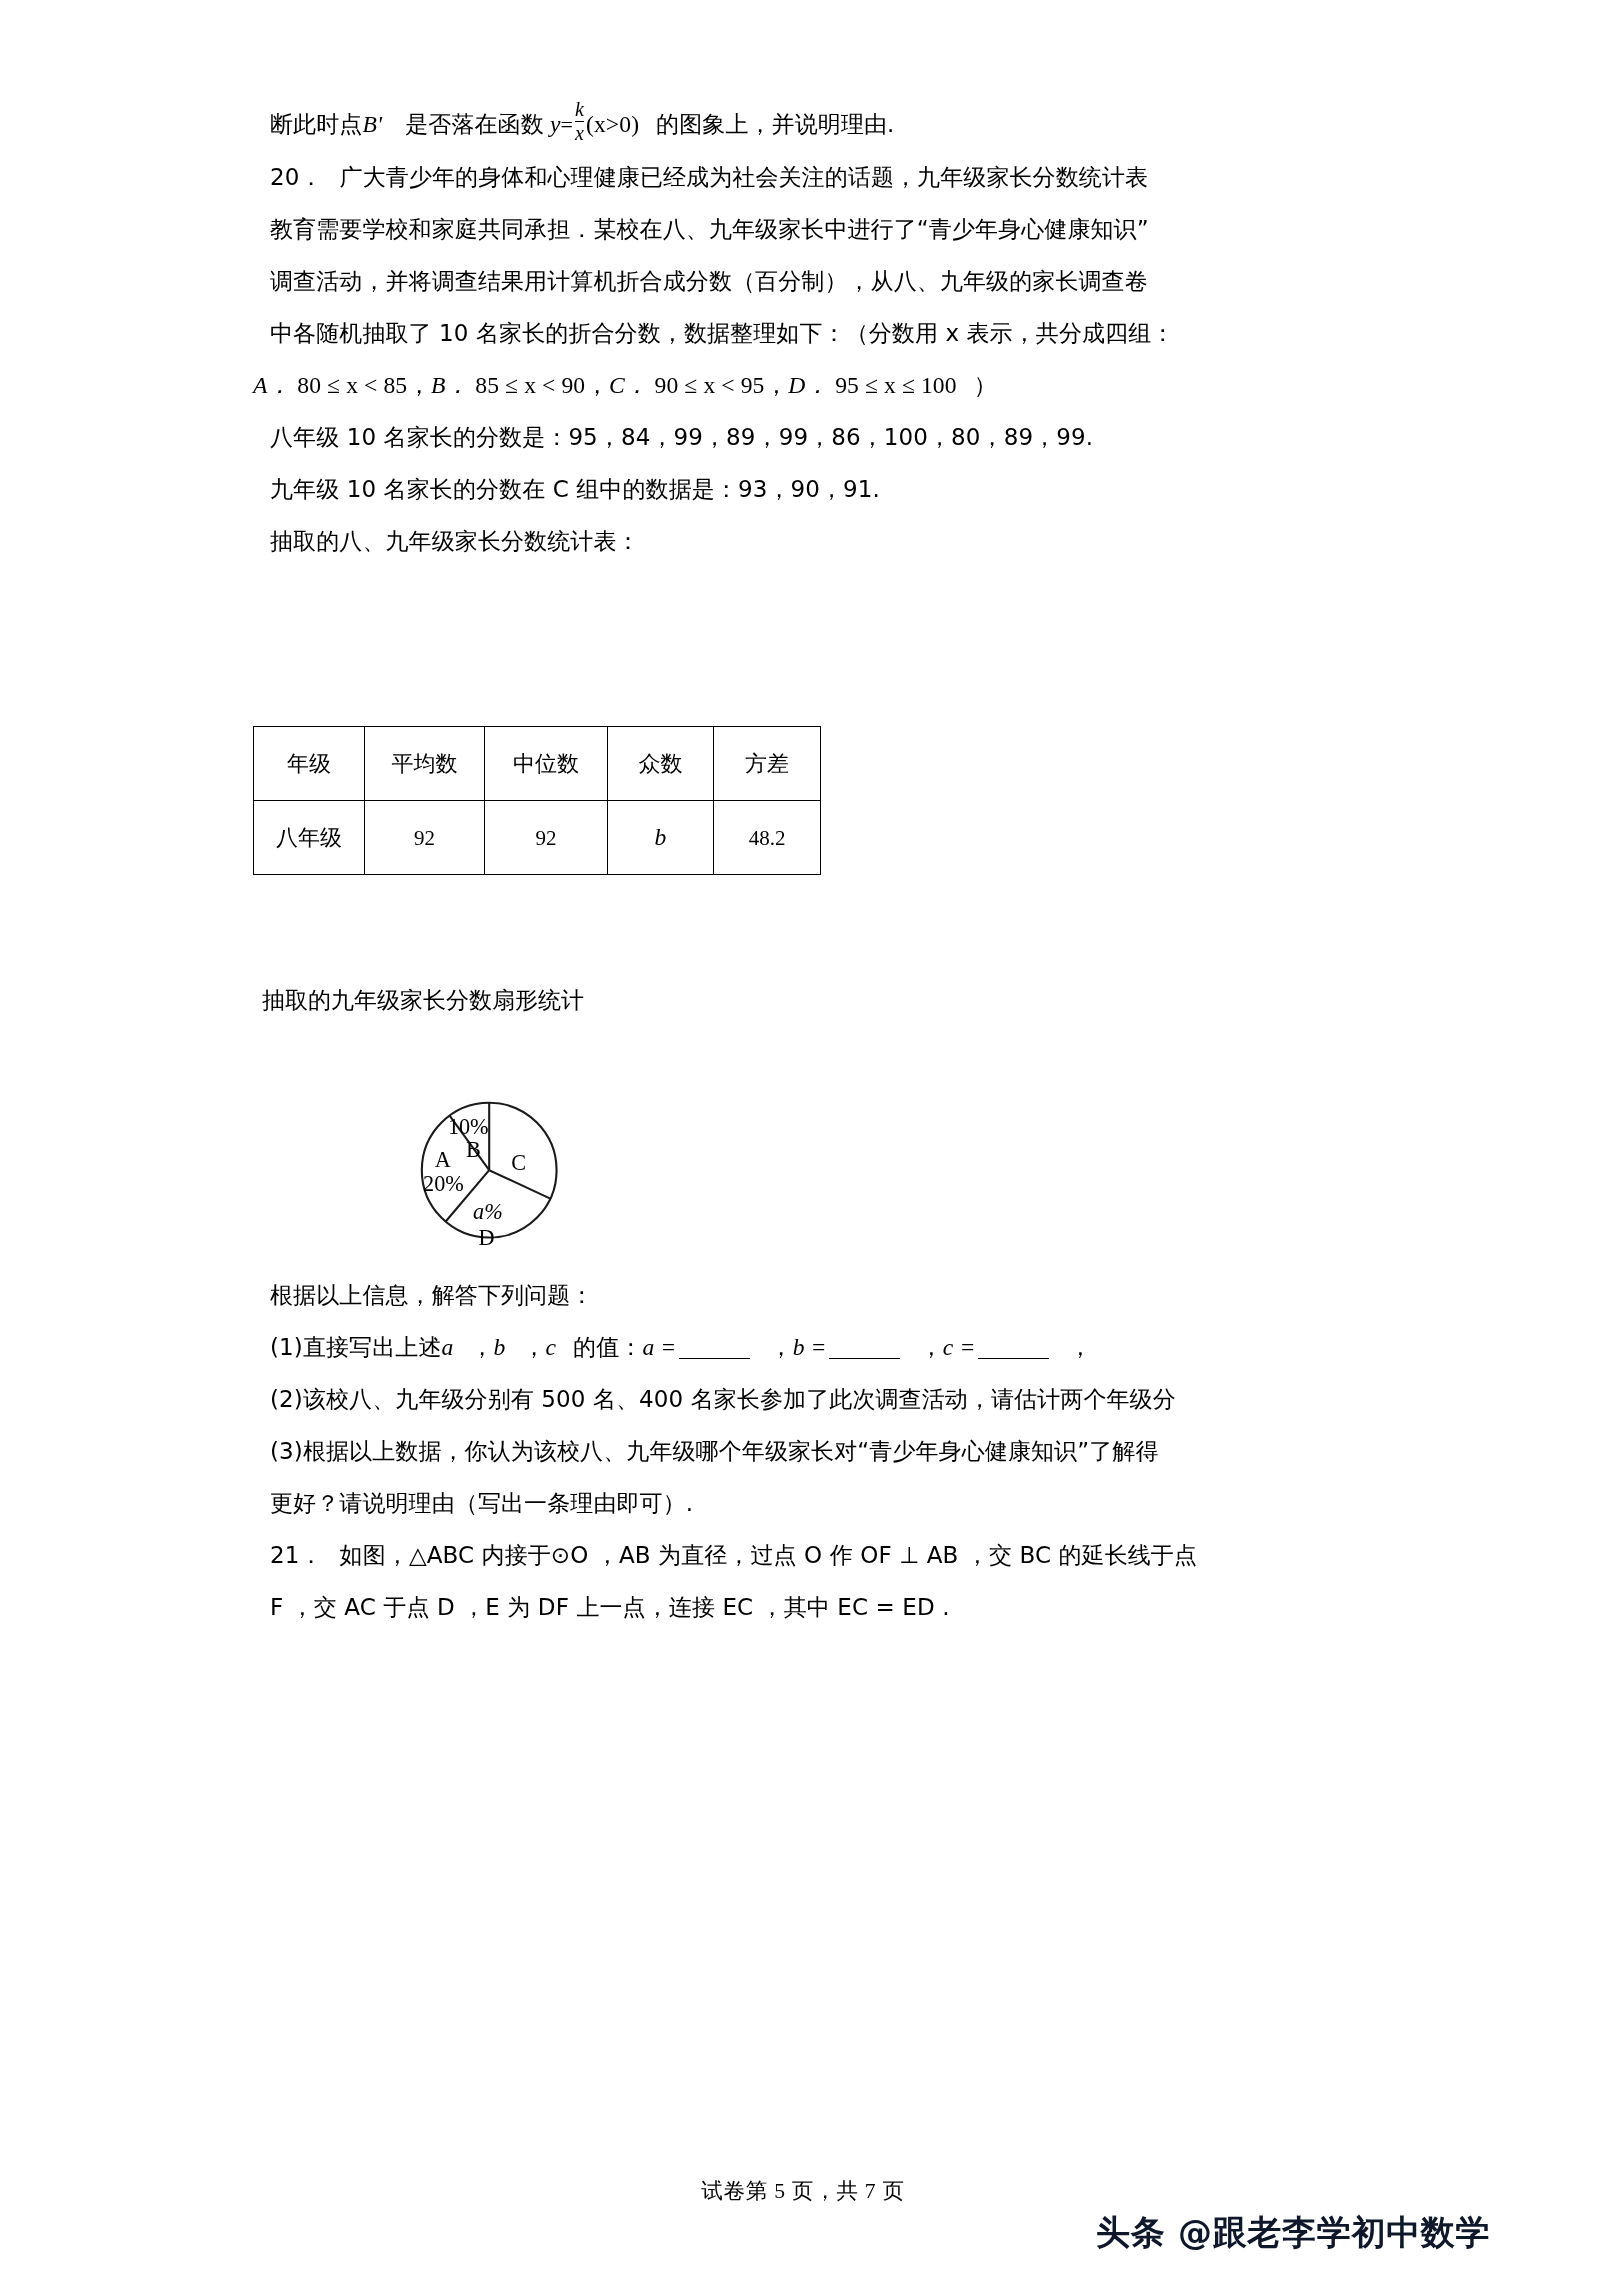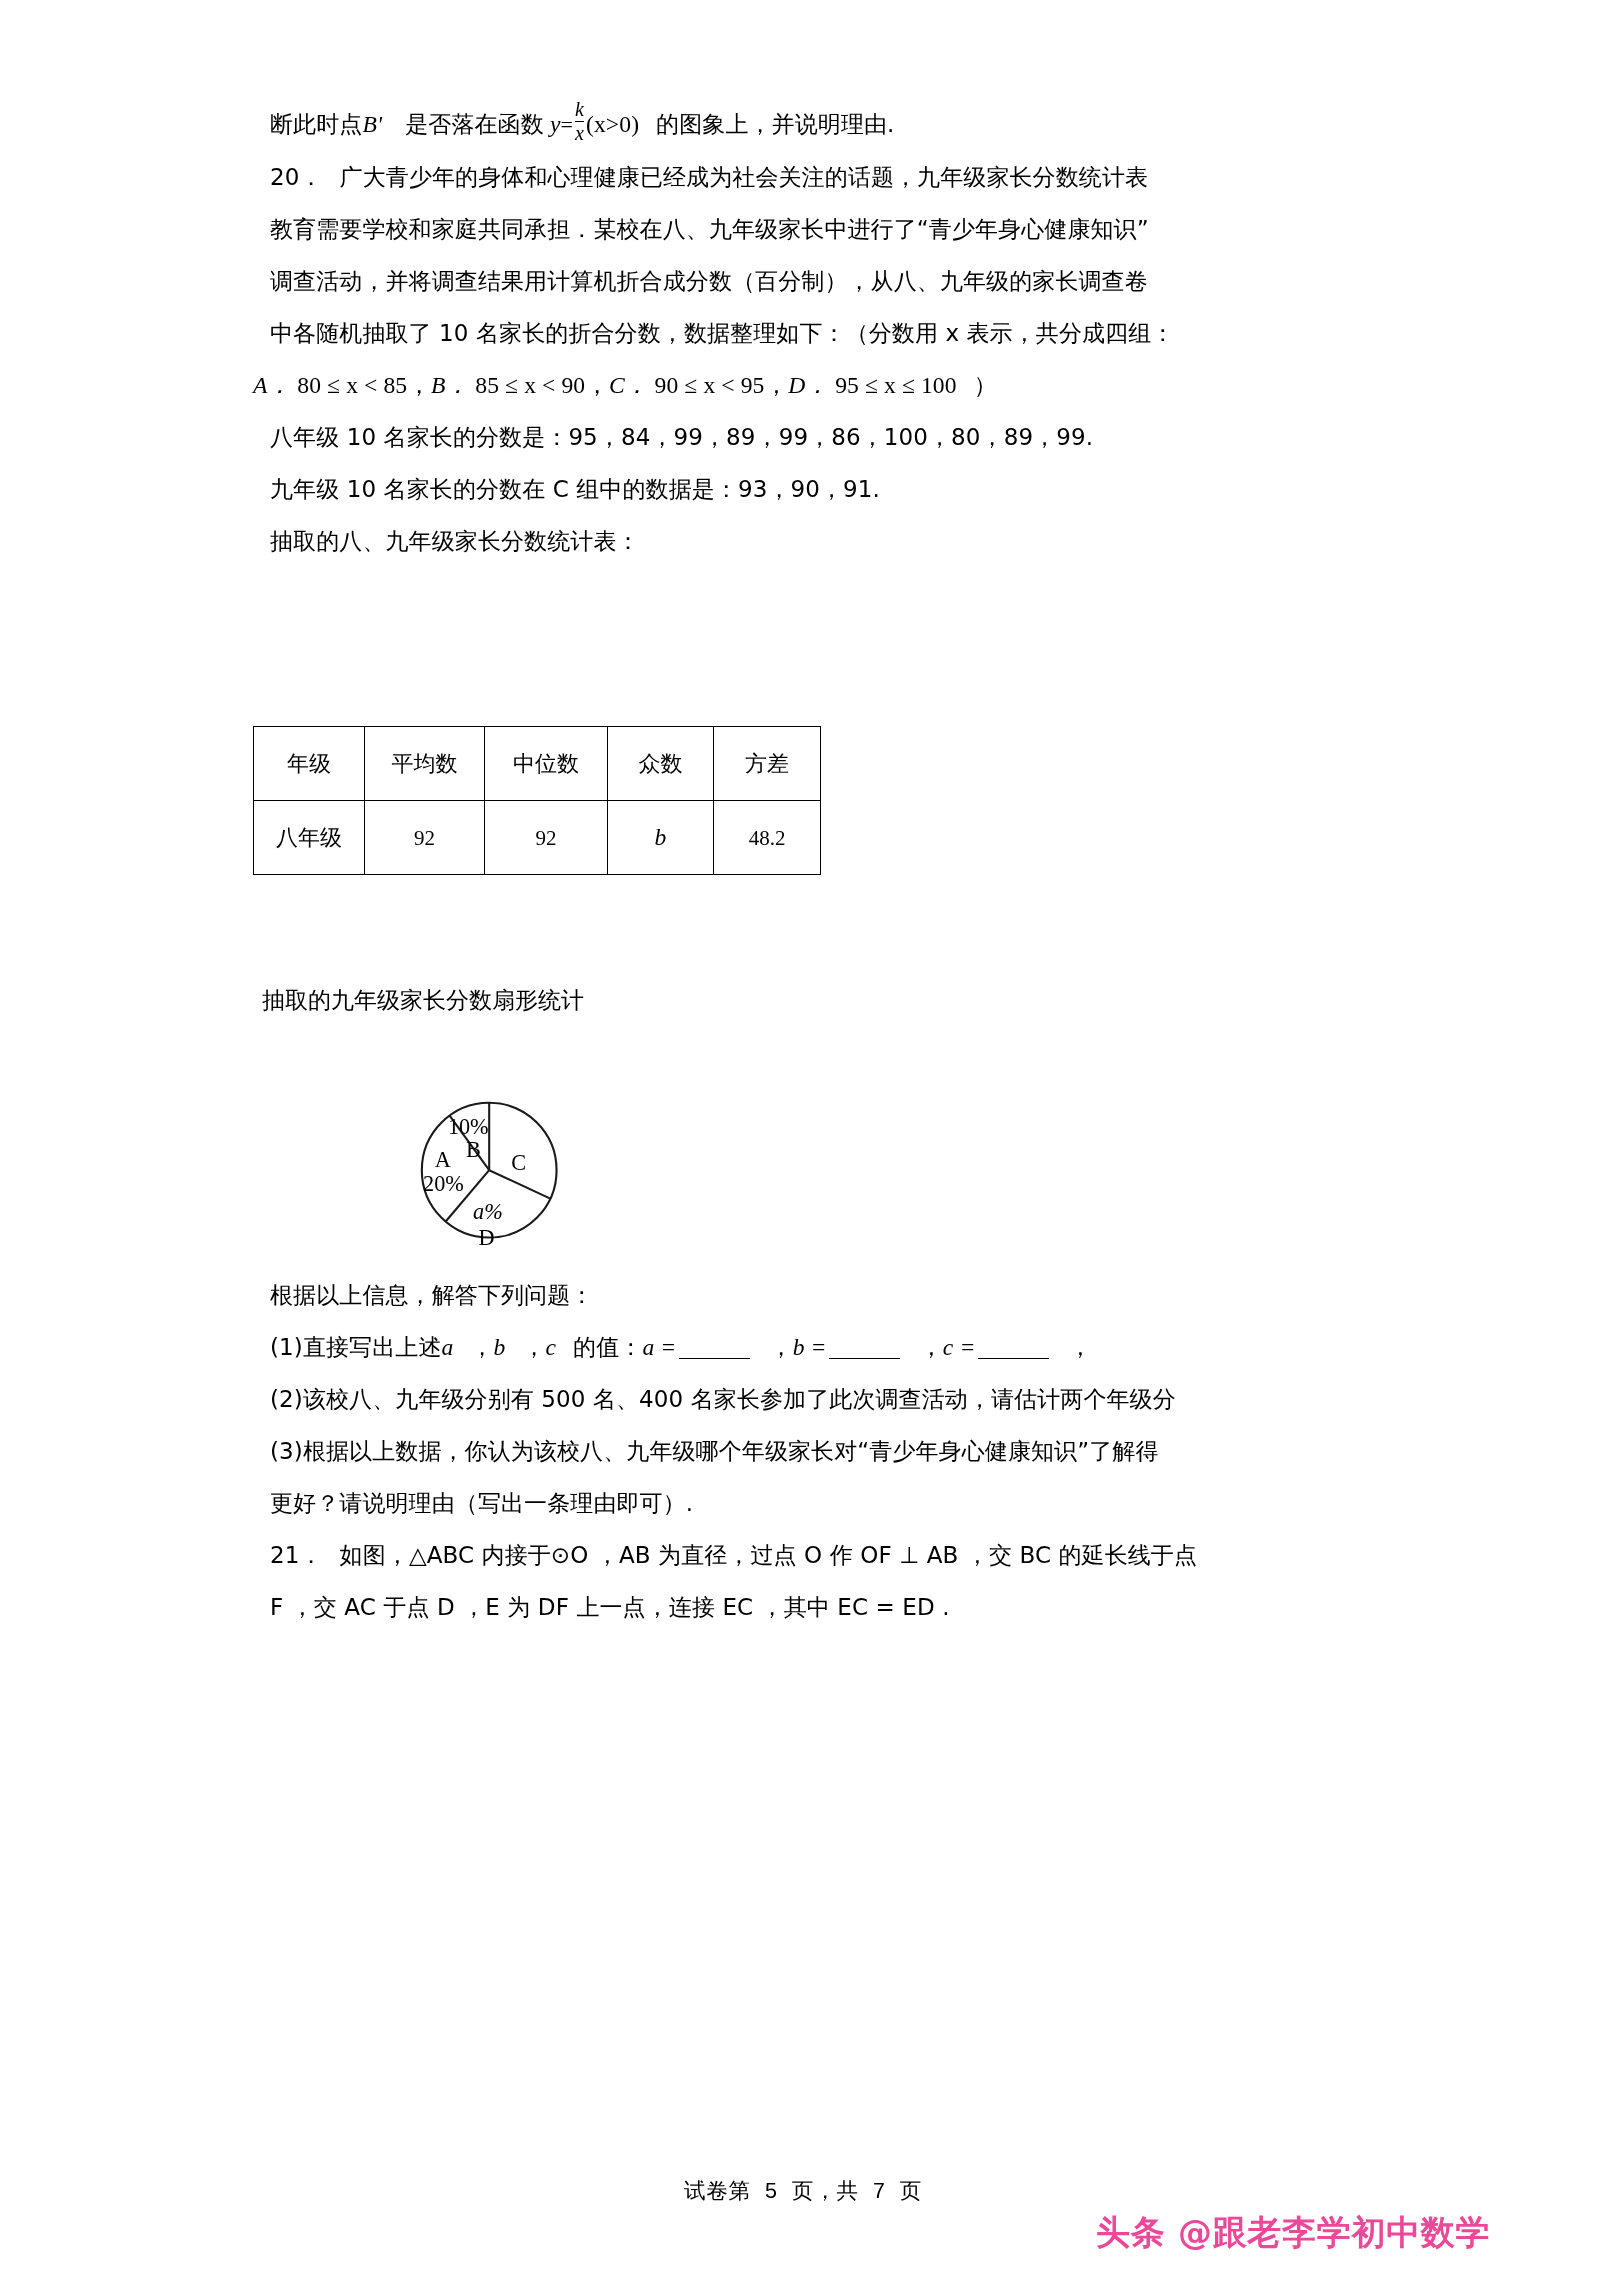--- a/index.html
+++ b/index.html
@@ -126,32 +126,32 @@
   }
   .pie-label.italic { font-style: italic; }
 
   
   .footer-page {
     position: absolute;
     left: 0;
     top: 2176px;
     width: 1606px;
     text-align: center;
-    font-family: Liberation Mono, monospace;
+    font-family: Liberation Serif, serif;
     font-size: 21.6px;
     letter-spacing: 0.7px;
   }
   .watermark {
     position: absolute;
     left: 1096px;
     top: 2210px;
     font-family: "DejaVu Sans", "Liberation Sans", sans-serif;
     font-size: 34px;
     font-weight: bold;
-    color: #ec4899;
+    color: #0f172a;
     letter-spacing: 0.7px;
     white-space: nowrap;
   }
 </style>
 </head>
 <body>
 
 <div class="page">
 
   <div class="body-col">

